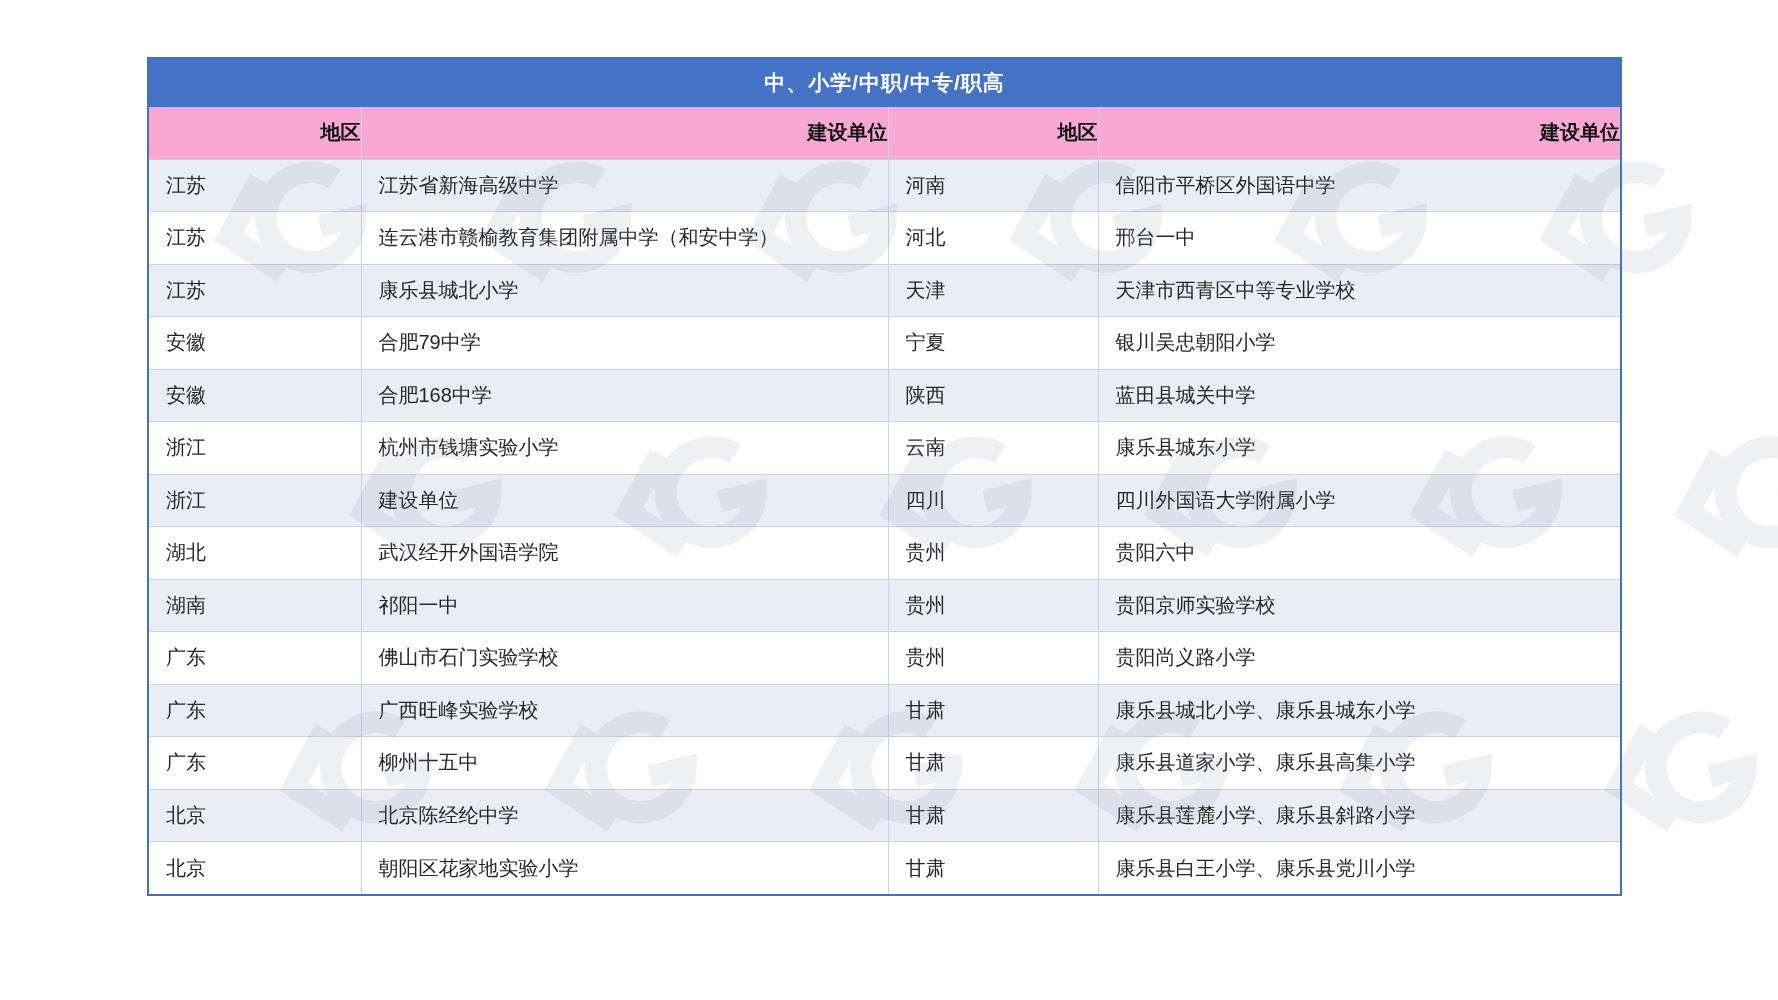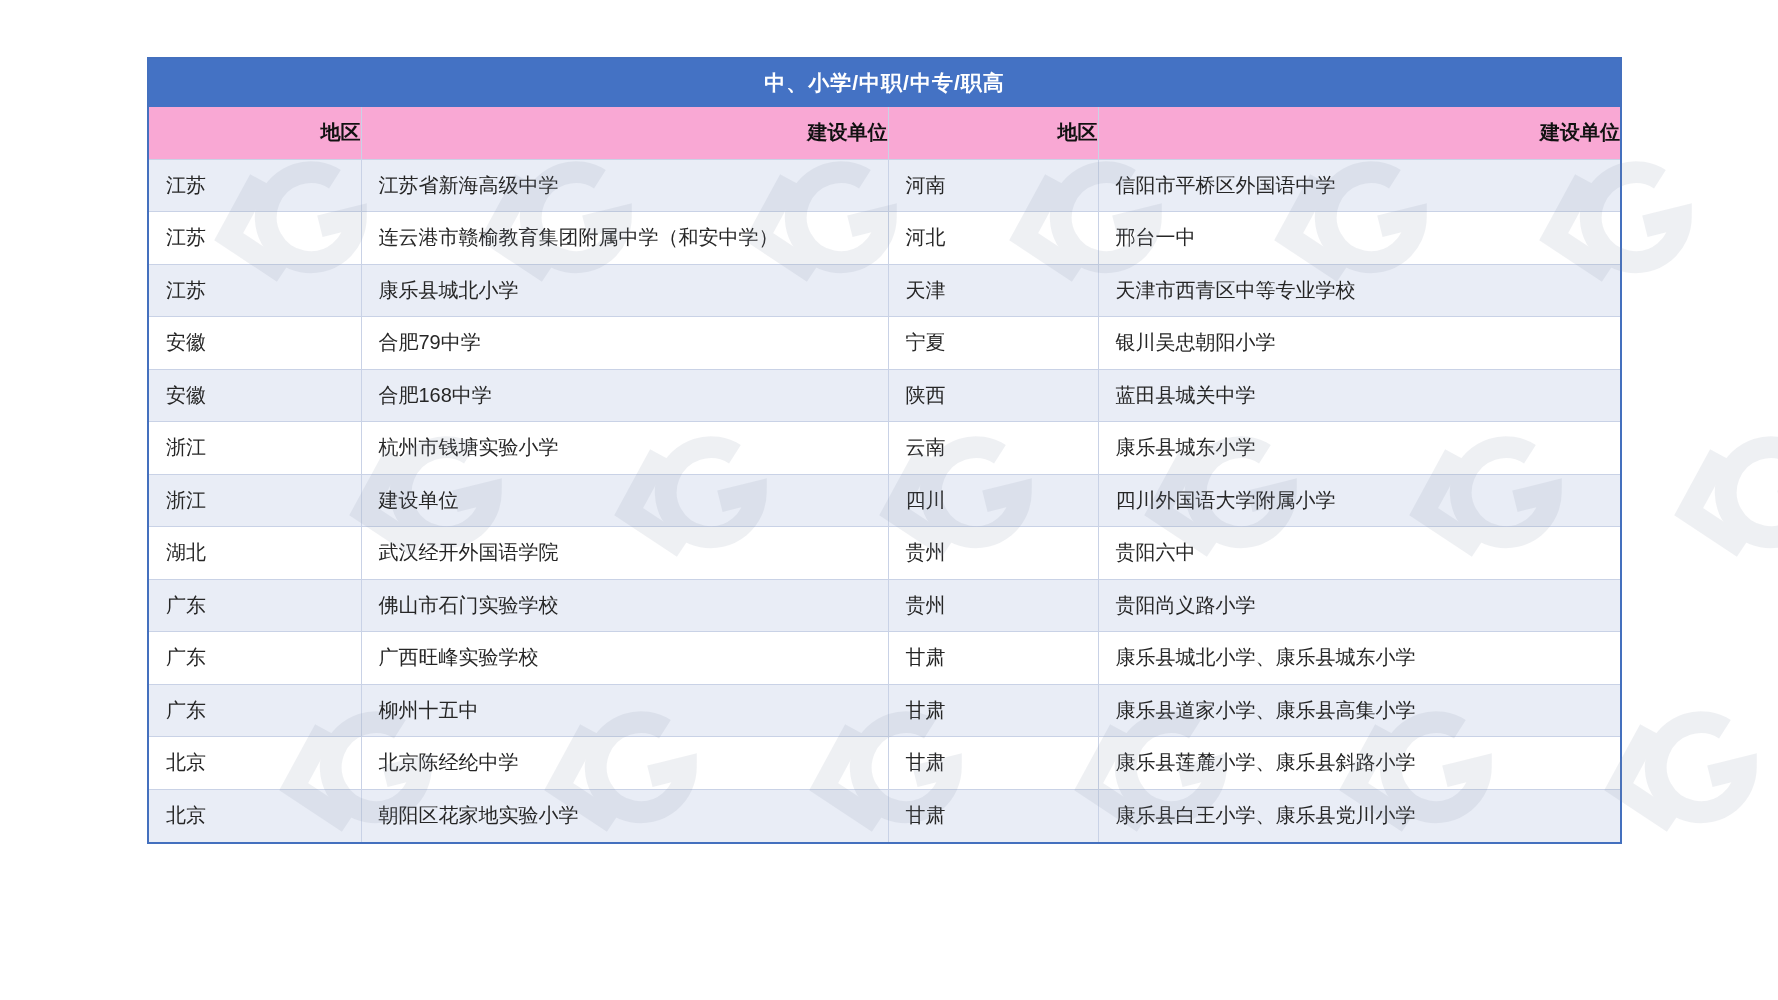--- a/index.html
+++ b/index.html
@@ -165,20 +165,26 @@
           <td>四川</td>
           <td>四川外国语大学附属小学</td>
         </tr>
         <tr>
           <td>湖北</td>
           <td>武汉经开外国语学院</td>
           <td>贵州</td>
           <td>贵阳六中</td>
         </tr>
         <tr>
+          <td>湖南</td>
+          <td>祁阳一中</td>
+          <td>贵州</td>
+          <td>贵阳京师实验学校</td>
+        </tr>
+        <tr>
           <td>广东</td>
           <td>佛山市石门实验学校</td>
           <td>贵州</td>
           <td>贵阳尚义路小学</td>
         </tr>
         <tr>
           <td>广东</td>
           <td>广西旺峰实验学校</td>
           <td>甘肃</td>
           <td>康乐县城北小学、康乐县城东小学</td>

